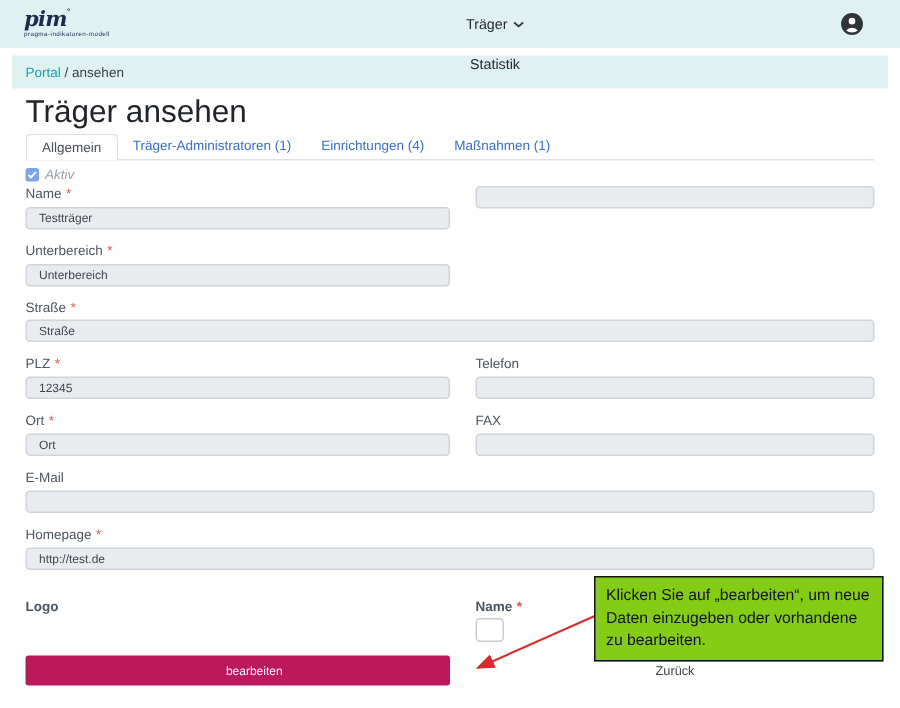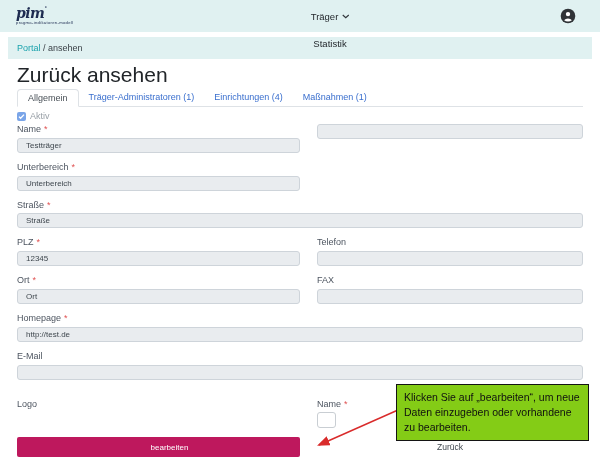--- a/index.html
+++ b/index.html
@@ -19,31 +19,31 @@
   
   .breadcrumb{margin:5px 8px 0;background:#e0f1f1;padding:6px 9px;font-size:9px;border-radius:0;}
   .bc-link{color:#1aa3ad;cursor:pointer;text-decoration:none;}
   .bc-sep,.bc-cur{color:#3b4248;}
   
   .container{padding:0 17px;}
   .page-title{font-size:21px;font-weight:500;margin:4px 0 3px;line-height:1.1;color:#212529;}
   .tabs{display:flex;border-bottom:1px solid #dee2e6;}
   .tab{font-size:9px;padding:3px 10px;color:#3a6fce;cursor:pointer;white-space:nowrap;}
   .tab.active{background:#fff;border:1px solid #dee2e6;border-bottom:1px solid #fff;margin-bottom:-1px;border-radius:4px 4px 0 0;color:#495057;}
-  .aktiv{display:flex;align-items:center;gap:4px;margin:4px 0 3px;}
+  .aktiv{display:flex;align-items:center;gap:4px;margin:4px 0 3px;font-style:italic;}
   .checkbox{width:9px;height:9px;background:#7aa5e8;border-radius:2px;display:flex;align-items:center;justify-content:center;flex:none;}
   .aktiv-label{font-size:9px;color:#9aa1a8;}
   
   .form-grid{display:grid;grid-template-columns:283px 266px;column-gap:17px;}
   .field{margin-bottom:9px;}
   .field label{display:block;font-size:9px;color:#4d5560;margin-bottom:3px;line-height:1.2;}
   .req{color:#e05252;margin-left:3px;}
   .input{display:block;width:100%;box-sizing:border-box;height:15px;background:#e9ecef;border:1px solid #ced4da;border-radius:3px;font-size:8px;color:#3f474e;padding:0 8px;font-family:inherit;outline:none;}
   .full{grid-column:1 / -1;}
-  .row-last{margin-top:10px;}
+  .row-last{margin-top:10px;font-weight:bold;}
   .swatch{width:19px;height:16px;background:#fff;border:1px solid #c9ced3;border-radius:3px;box-sizing:border-box;}
   
   .actions{display:grid;grid-template-columns:283px 266px;column-gap:17px;align-items:center;}
   .btn-edit{height:20px;background:#be185d;color:#fff;border:none;border-radius:2px;font-size:8px;font-family:Liberation Sans, sans-serif;cursor:pointer;width:100%;padding-left:28px;}
   .back{text-align:center;font-size:8.5px;color:#3f474e;cursor:pointer;}
   
   .annotation{position:absolute;left:396px;top:384px;width:177px;border:1.6px solid #141414;background:#84cc16;padding:5px 7px;font-size:10.5px;line-height:1.42;color:#101010;z-index:5;}
   .arrow-svg{position:absolute;left:0;top:0;width:600px;height:472px;pointer-events:none;z-index:4;}
 </style>
 </head>
@@ -76,21 +76,21 @@
 </div>
 
 <div class="breadcrumb">
   <span class="bc-link">Portal</span>
   <span class="bc-sep">/</span>
   <span class="bc-cur">ansehen</span>
 </div>
 
 <div class="container">
 
-  <h1 class="page-title">Zurück ansehen</h1>
+  <h1 class="page-title">Träger ansehen</h1>
 
   <div class="tabs">
     <span class="tab active">Allgemein</span>
     <span class="tab">Träger-Administratoren (1)</span>
     <span class="tab">Einrichtungen (4)</span>
     <span class="tab">Maßnahmen (1)</span>
   </div>
 
   <div class="aktiv">
     <span class="checkbox">
@@ -137,27 +137,27 @@
       <label><span>Ort</span><span class="req">*</span></label>
       <input class="input" readonly="" value="Ort" style="">
     </div>
 
     <div class="field">
       <label><span>FAX</span></label>
       <input class="input" readonly="" value="" style="">
     </div>
 
     <div class="field full">
-      <label><span>Homepage</span><span class="req">*</span></label>
-      <input class="input" readonly="" value="http://test.de" style="">
+      <label><span>E-Mail</span></label>
+      <input class="input" readonly="" value="" style="">
     </div>
 
     <div class="field full">
-      <label><span>E-Mail</span></label>
-      <input class="input" readonly="" value="" style="">
+      <label><span>Homepage</span><span class="req">*</span></label>
+      <input class="input" readonly="" value="http://test.de" style="">
     </div>
 
     <div class="field row-last">
       <label><span>Logo</span></label>
     </div>
 
     <div class="field row-last">
       <label><span>Name</span><span class="req">*</span></label>
       <div class="swatch"></div>
     </div>

